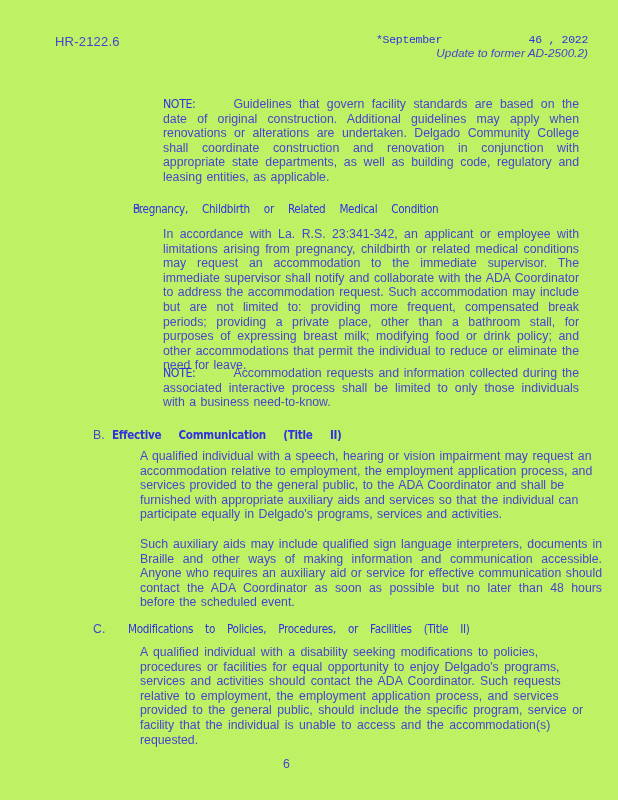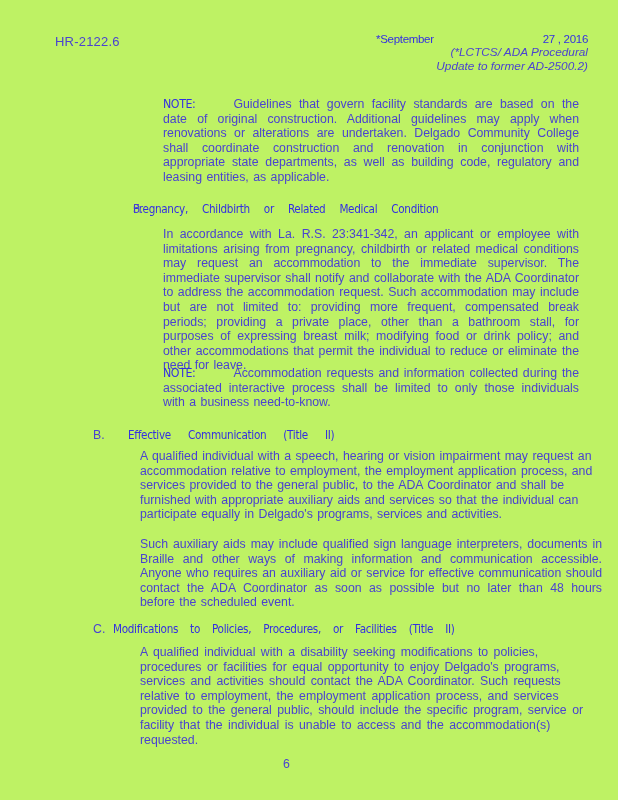--- a/index.html
+++ b/index.html
@@ -27,21 +27,21 @@
   .header-right {
     left: 376px; top: 33px;
     width: 212px;
   }
   .date-row {
     display: flex;
     justify-content: space-between;
     font-size: 11.5px;
   }
   .narrow {
-    font-family: Liberation Sans, sans-serif;
+    font-family: Liberation Mono, monospace;
     font-stretch: condensed;
     letter-spacing: -0.3px;
     color: var(--heading-blue, #332fe2);
   }
   .rev-note {
     text-align: right;
     font-style: italic;
     font-size: 11.8px;
     line-height: 14px;
     color: var(--text-blue, #4a43d0);
@@ -76,42 +76,41 @@
     display: inline-block;
     font-family: "DejaVu Sans", "Liberation Sans", sans-serif;
     font-stretch: condensed;
     letter-spacing: -0.3px;
     color: var(--heading-blue, #332fe2);
     white-space: nowrap;
   }
   .row-item5 { left: 133px; top: 202px; }
   .row-item5 .h-text { word-spacing: 11px; }
   .row-sectionB { left: 93px; top: 428px; }
-  .row-sectionB .h-text { margin-left: 35px; word-spacing: 14px; }
+  .row-sectionB .h-text { margin-left: 19px; word-spacing: 14px; font-weight: bold; }
   .row-sectionC { left: 93px; top: 622px; }
-  .row-sectionC .h-text { margin-left: 20px; word-spacing: 9px; }
+  .row-sectionC .h-text { margin-left: 35px; word-spacing: 9px; }
 
   .page-number {
     left: 283px; top: 757px;
     font-size: 12.3px;
   }
 </style>
 </head>
 <body>
 
 <div class="page">
 
   <div class="abs doc-number">HR-2122.6</div>
 
   <div class="abs header-right">
     <div class="date-row">
       <span class="narrow">*September</span>
-      <span class="narrow">27 , 2016</span>
+      <span class="narrow">46 , 2022</span>
     </div>
-    <div class="rev-note">(*LCTCS/ ADA Procedural</div>
     <div class="rev-note">Update to former AD-2500.2)</div>
   </div>
 
   <div class="abs para just indent-1" style="top:97px">
     <span class="note-label">NOTE:</span><span>Guidelines that govern facility standards are based on the date of original construction. Additional guidelines may apply when renovations or alterations are undertaken. Delgado Community College shall coordinate construction and renovation in conjunction with appropriate state departments, as well as building code, regulatory and leasing entities, as applicable.</span>
   </div>
 
   <div class="abs h-row row-item5">
     <span class="h-marker">5.</span>
     <span class="h-text">Pregnancy, Childbirth or Related Medical Condition</span>

